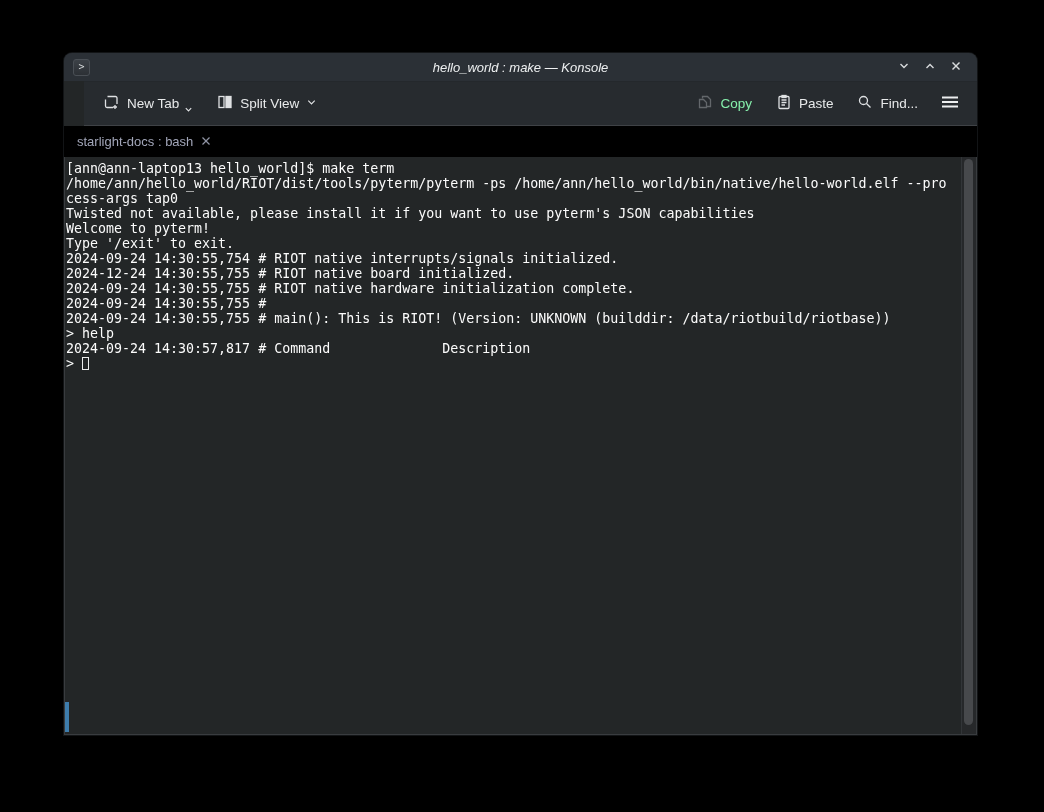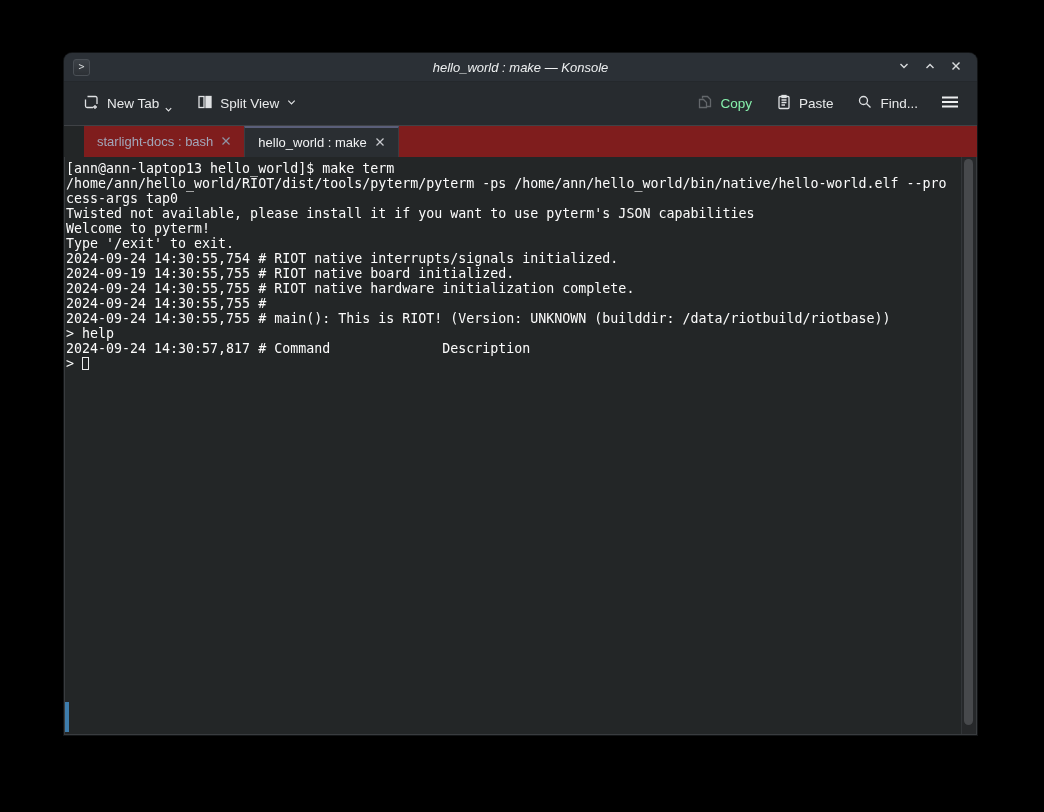--- a/index.html
+++ b/index.html
@@ -29,37 +29,37 @@
     color: #eef0f1; font-size: 13px; font-style: italic;
   }
   .win-controls { margin-left: auto; display: flex; align-items: center; padding-right: 8px; z-index: 2; }
   .win-btn { width: 26px; height: 24px; display: flex; align-items: center; justify-content: center; cursor: default; }
   .win-btn svg { stroke: #d8dadc; stroke-width: 1.4; fill: none; }
 
   
   .toolbar {
     height: 45px; background: #272b2f; flex: 0 0 auto;
     border-top: 1px solid #24282c; border-bottom: 1px solid #3f4246;
-    display: flex; align-items: center; padding: 0 10px; gap: 6px;
+    display: flex; align-items: center; padding: 0 10px; gap: 6px; margin-left: 20px;
   }
   .tb-btn {
     display: flex; align-items: center; gap: 7px; padding: 6px 9px;
     border-radius: 3px; color: #e8eaeb; font-size: 13.5px; white-space: nowrap;
   }
   .tb-btn svg { stroke: #dfe1e3; stroke-width: 1.3; fill: none; flex: 0 0 auto; }
   .tb-btn.disabled { color: #86efac; }
   .tb-btn.disabled svg { stroke: #63676b; }
   .tb-spacer { flex: 1 1 auto; }
   .mini-chevron { margin-top: 12px; margin-left: -2px; }
   .hamburger { padding: 6px 8px; }
 
   
   .tabbar {
-    height: 31px; background: #7f1d1d; flex: 0 0 auto;
-    display: flex; align-items: stretch; margin-left: 20px;
+    height: 31px; background: #000000; flex: 0 0 auto;
+    display: flex; align-items: stretch;
   }
   .tab {
     display: flex; align-items: center; gap: 8px; padding: 0 13px;
     font-size: 13px; color: #a2a6b9; position: relative; cursor: default;
   }
   .tab .close-x { stroke: #8f93a3; stroke-width: 1.3; }
   .tab.active {
     background: #2a2e32; color: #f2f3f4;
     border-left: 1px solid #393d42; border-right: 1px solid #393d42;
     border-top: 2px solid #5a5e79;
@@ -206,42 +206,33 @@
   <div class="tabbar">
     <div class="tab">
       <span>starlight-docs : bash</span>
       <span>
         <svg width="10" height="10" viewBox="0 0 10 10" class="close-x" fill="none">
             <line x1="1.5" y1="1.5" x2="8.5" y2="8.5"></line>
             <line x1="8.5" y1="1.5" x2="1.5" y2="8.5"></line>
           </svg>
       </span>
     </div>
-    <div class="tab active">
-      <span>hello_world : make</span>
-      <span>
-        <svg width="10" height="10" viewBox="0 0 10 10" class="close-x" fill="none">
-            <line x1="1.5" y1="1.5" x2="8.5" y2="8.5"></line>
-            <line x1="8.5" y1="1.5" x2="1.5" y2="8.5"></line>
-          </svg>
-      </span>
-    </div>
   </div>
 
   <div class="term-wrap">
     <div class="term-screen">
       <div>
           <div class="term-line">[ann@ann-laptop13 hello_world]$ make term</div>
           <div class="term-line">/home/ann/hello_world/RIOT/dist/tools/pyterm/pyterm -ps /home/ann/hello_world/bin/native/hello-world.elf --pro</div>
           <div class="term-line">cess-args tap0</div>
           <div class="term-line">Twisted not available, please install it if you want to use pyterm's JSON capabilities</div>
           <div class="term-line">Welcome to pyterm!</div>
           <div class="term-line">Type '/exit' to exit.</div>
           <div class="term-line">2024-09-24 14:30:55,754 # RIOT native interrupts/signals initialized.</div>
-          <div class="term-line">2024-09-19 14:30:55,755 # RIOT native board initialized.</div>
+          <div class="term-line">2024-12-24 14:30:55,755 # RIOT native board initialized.</div>
           <div class="term-line">2024-09-24 14:30:55,755 # RIOT native hardware initialization complete.</div>
           <div class="term-line">2024-09-24 14:30:55,755 #</div>
           <div class="term-line">2024-09-24 14:30:55,755 # main(): This is RIOT! (Version: UNKNOWN (builddir: /data/riotbuild/riotbase))</div>
           <div class="term-line">&gt; help</div>
           <div class="term-line">2024-09-24 14:30:57,817 # Command              Description</div>
         </div>
       <div class="prompt-line"><span>&gt; </span><span class="cursor"></span></div>
     </div>
     <div class="scrollbar">
       <div class="scroll-thumb"></div>

